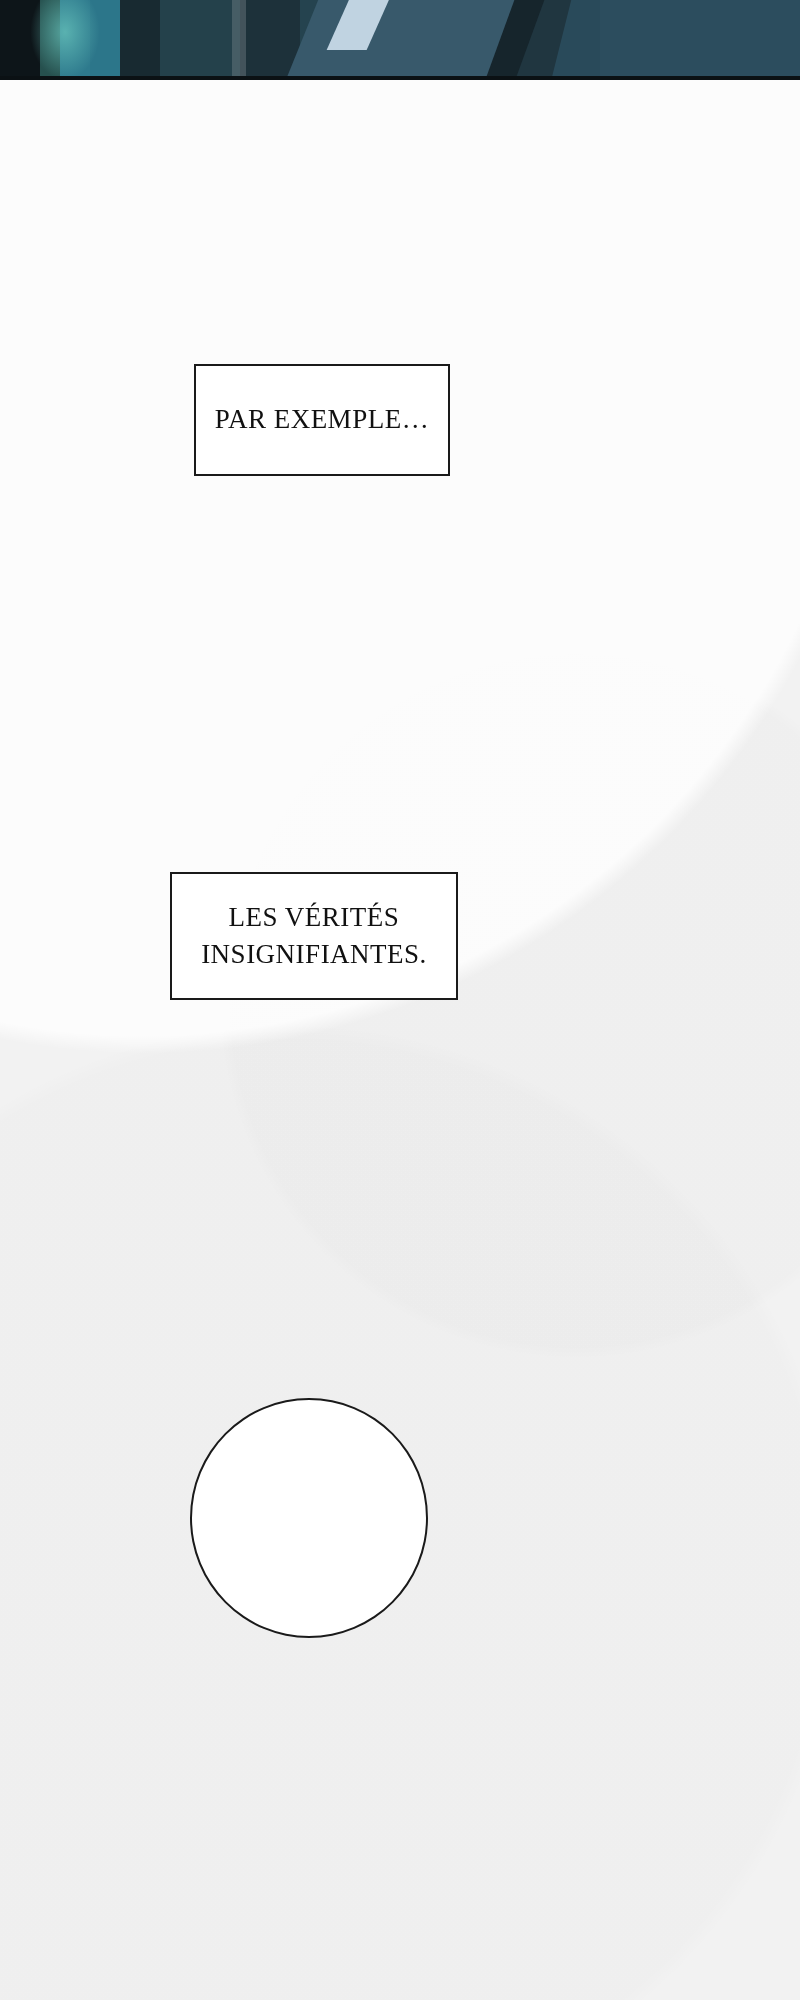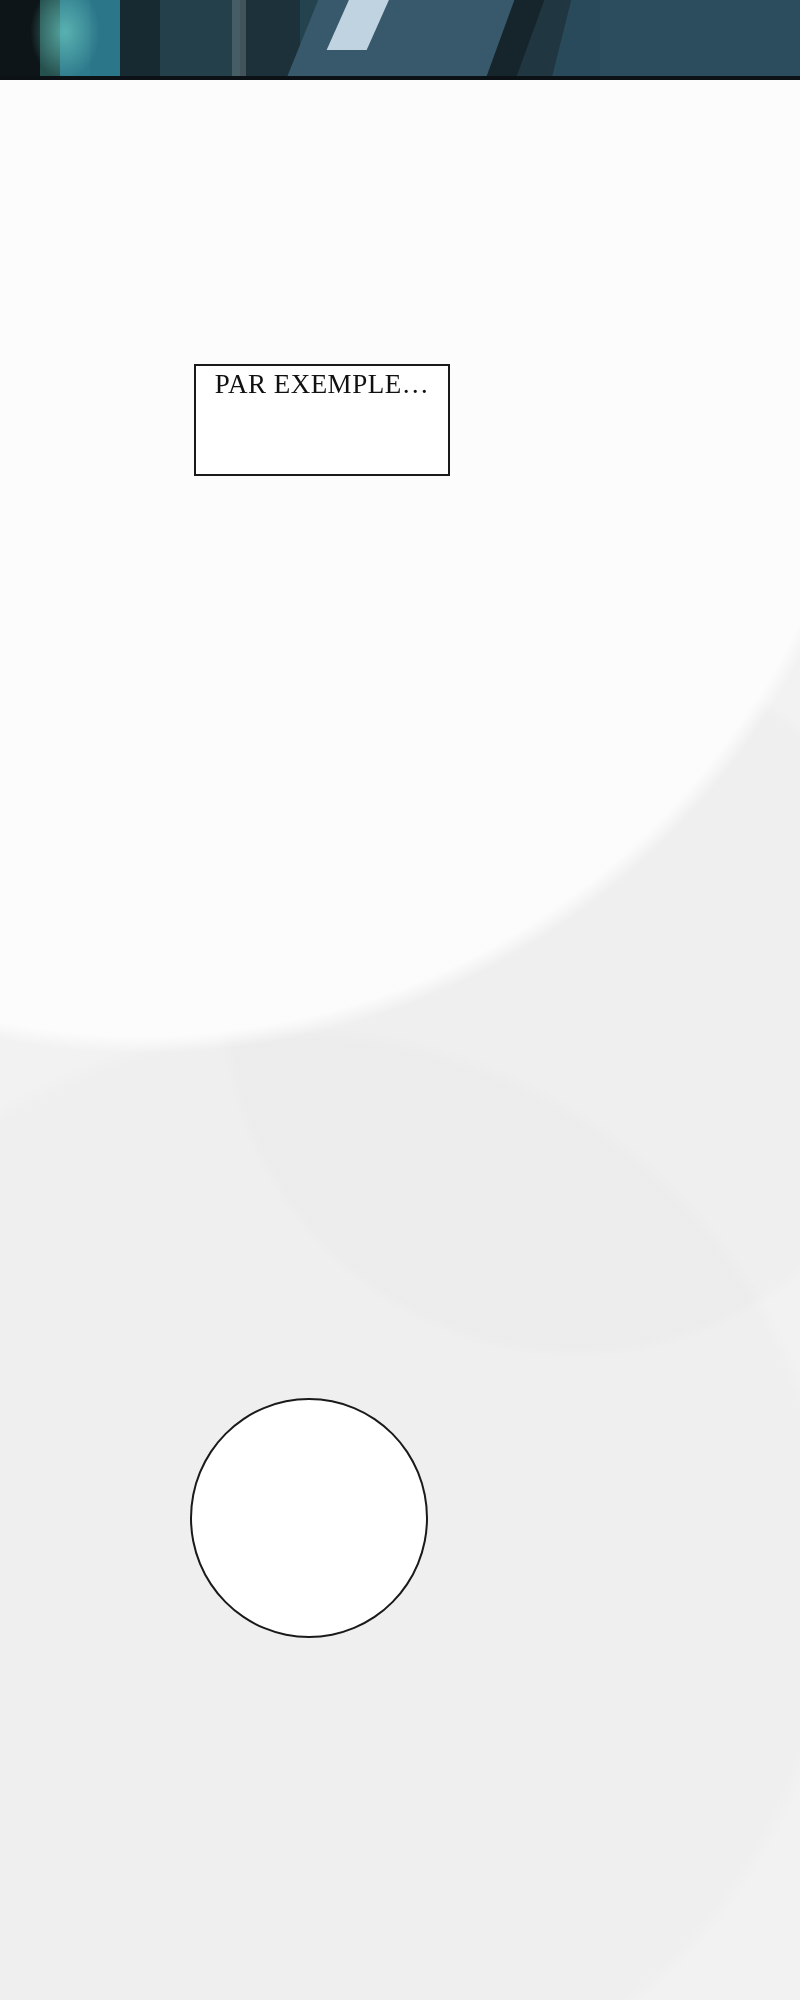--- a/index.html
+++ b/index.html
@@ -105,21 +105,21 @@
       radial-gradient(circle at 36% 78%, rgba(0,0,0,.010) 0 34%, rgba(0,0,0,0) 35%);
   }
 
   
   .caption-box {
     position: absolute;
     box-sizing: border-box;
     background: #ffffff;
     border: 2px solid #1a1a1a;
     display: flex;
-    align-items: flex-start;
+    align-items: center;
     justify-content: center;
     text-align: center;
     color: #111111;
     letter-spacing: .5px;
   }
   .caption-text {
     font-family: "Liberation Serif", serif;
     font-size: 27px;
     line-height: 1.38;
     color: #111111;
@@ -180,16 +180,20 @@
   </div>
 
   <div class="paper">
     <div class="tex"></div>
   </div>
 
   <div class="caption-box" id="caption-1">
     <span class="caption-text">PAR EXEMPLE…</span>
   </div>
 
+  <div class="caption-box" id="caption-2">
+    <span class="caption-text">LES VÉRITÉS
+INSIGNIFIANTES.</span>
+  </div>
 
   <div class="bubble-arc"></div>
 
 </div>
 
 </body></html>

